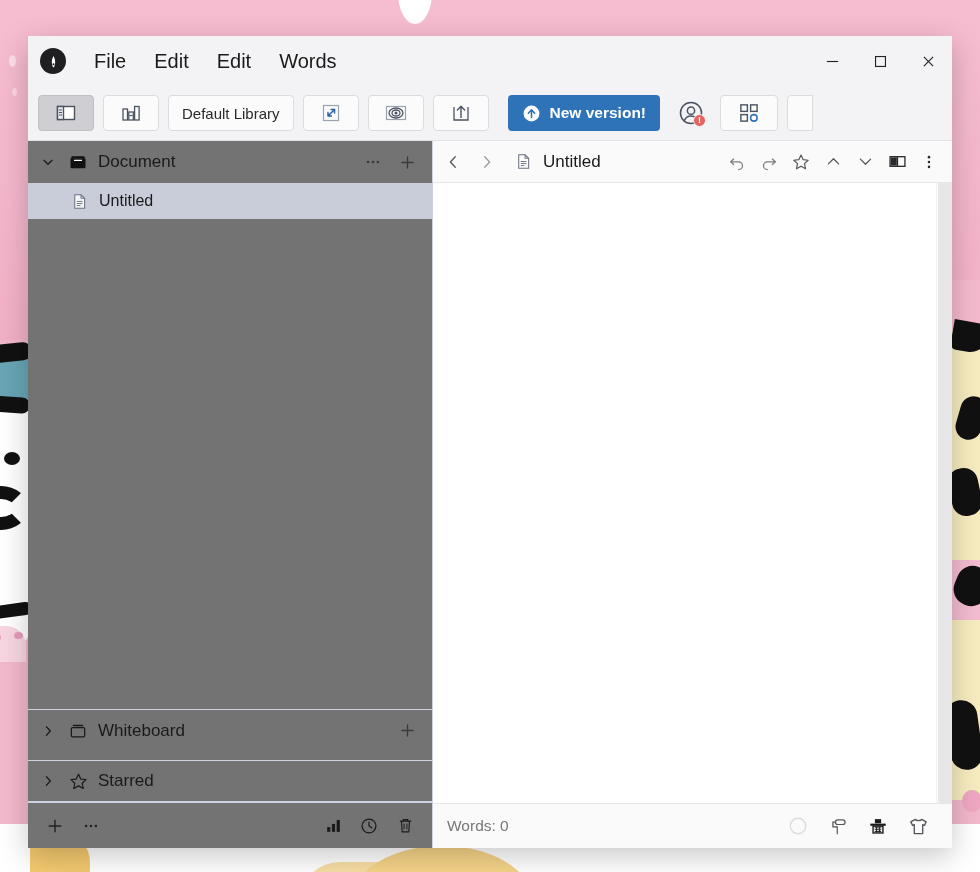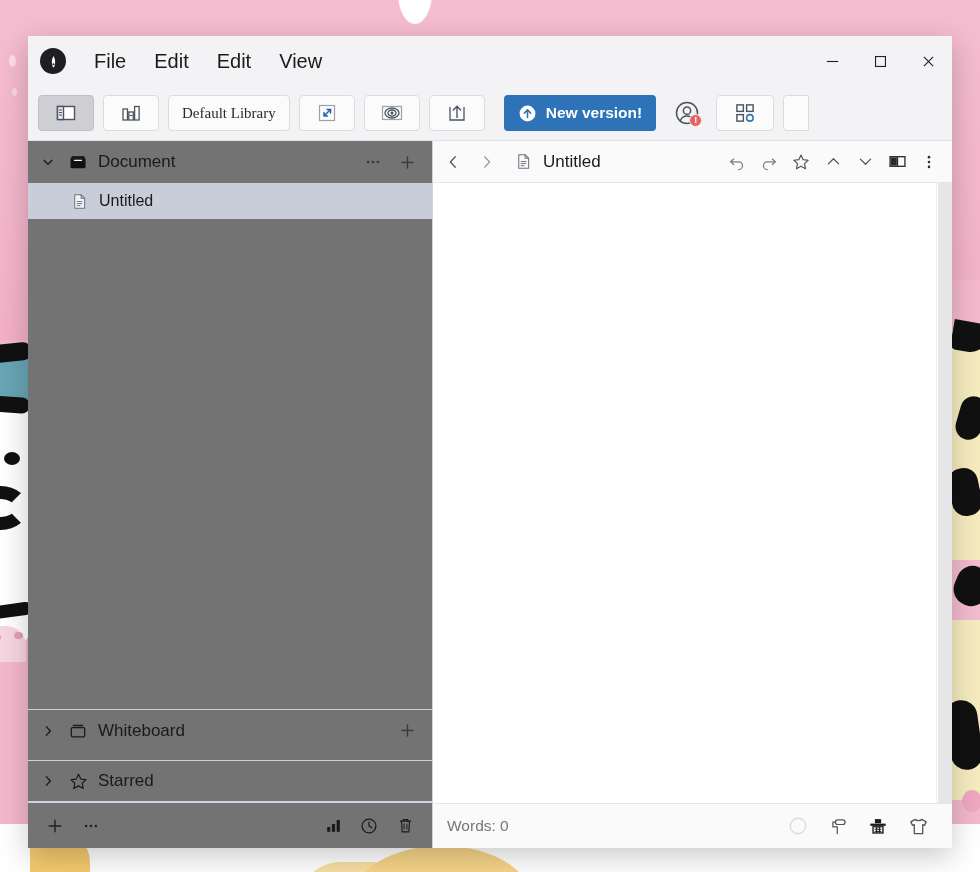--- a/index.html
+++ b/index.html
@@ -169,21 +169,20 @@
     border-bottom: 1px solid #e2e2e6;
   }
   .tb-btn {
     height: 36px; min-width: 48px;
     border: 1px solid #dcdce0;
     border-radius: 4px;
     background: #fbfbfc;
     display: flex; align-items: center; justify-content: center;
     cursor: default;
     flex-shrink: 0;
-    font-family: Liberation Serif, serif;
   }
   .tb-btn.active { background: #cfcfd3; border-color: #bfbfc4; }
   .tb-btn.text {
     padding: 0 13px;
     font-size: 15px; color: #2a2a2a;
     background: #fbfbfc;
   }
   .tb-newver {
     height: 36px;
     background: #2e73b8;
@@ -373,21 +372,21 @@
     <div class="menubar">
       <div class="app-logo">
         <svg width="15" height="15" viewBox="0 0 24 24">
           <path d="M12 3 C9.5 7 9 11 9.5 15 C9.8 18 10.8 20.5 12 21.5 C13.2 20.5 14.2 18 14.5 15 C15 11 14.5 7 12 3 Z" fill="#ffffff"></path>
           <circle cx="12" cy="16.5" r="1.6" fill="#1f1f22"></circle>
         </svg>
       </div>
       <div class="menu-item">File</div>
       <div class="menu-item">Edit</div>
       <div class="menu-item">Edit</div>
-      <div class="menu-item">View</div>
+      <div class="menu-item">Words</div>
       <div class="menubar-spacer"></div>
 
       <div class="wincontrol">
         <svg width="17" height="17" viewBox="0 0 24 24">
             <path d="M4 12 H20" stroke="#222" stroke-width="1.6" fill="none"></path>
           </svg>
       </div>
       <div class="wincontrol">
         <svg width="17" height="17" viewBox="0 0 24 24">
             <rect x="5" y="5" width="14" height="14" stroke="#222" stroke-width="1.6" fill="none"></rect>

